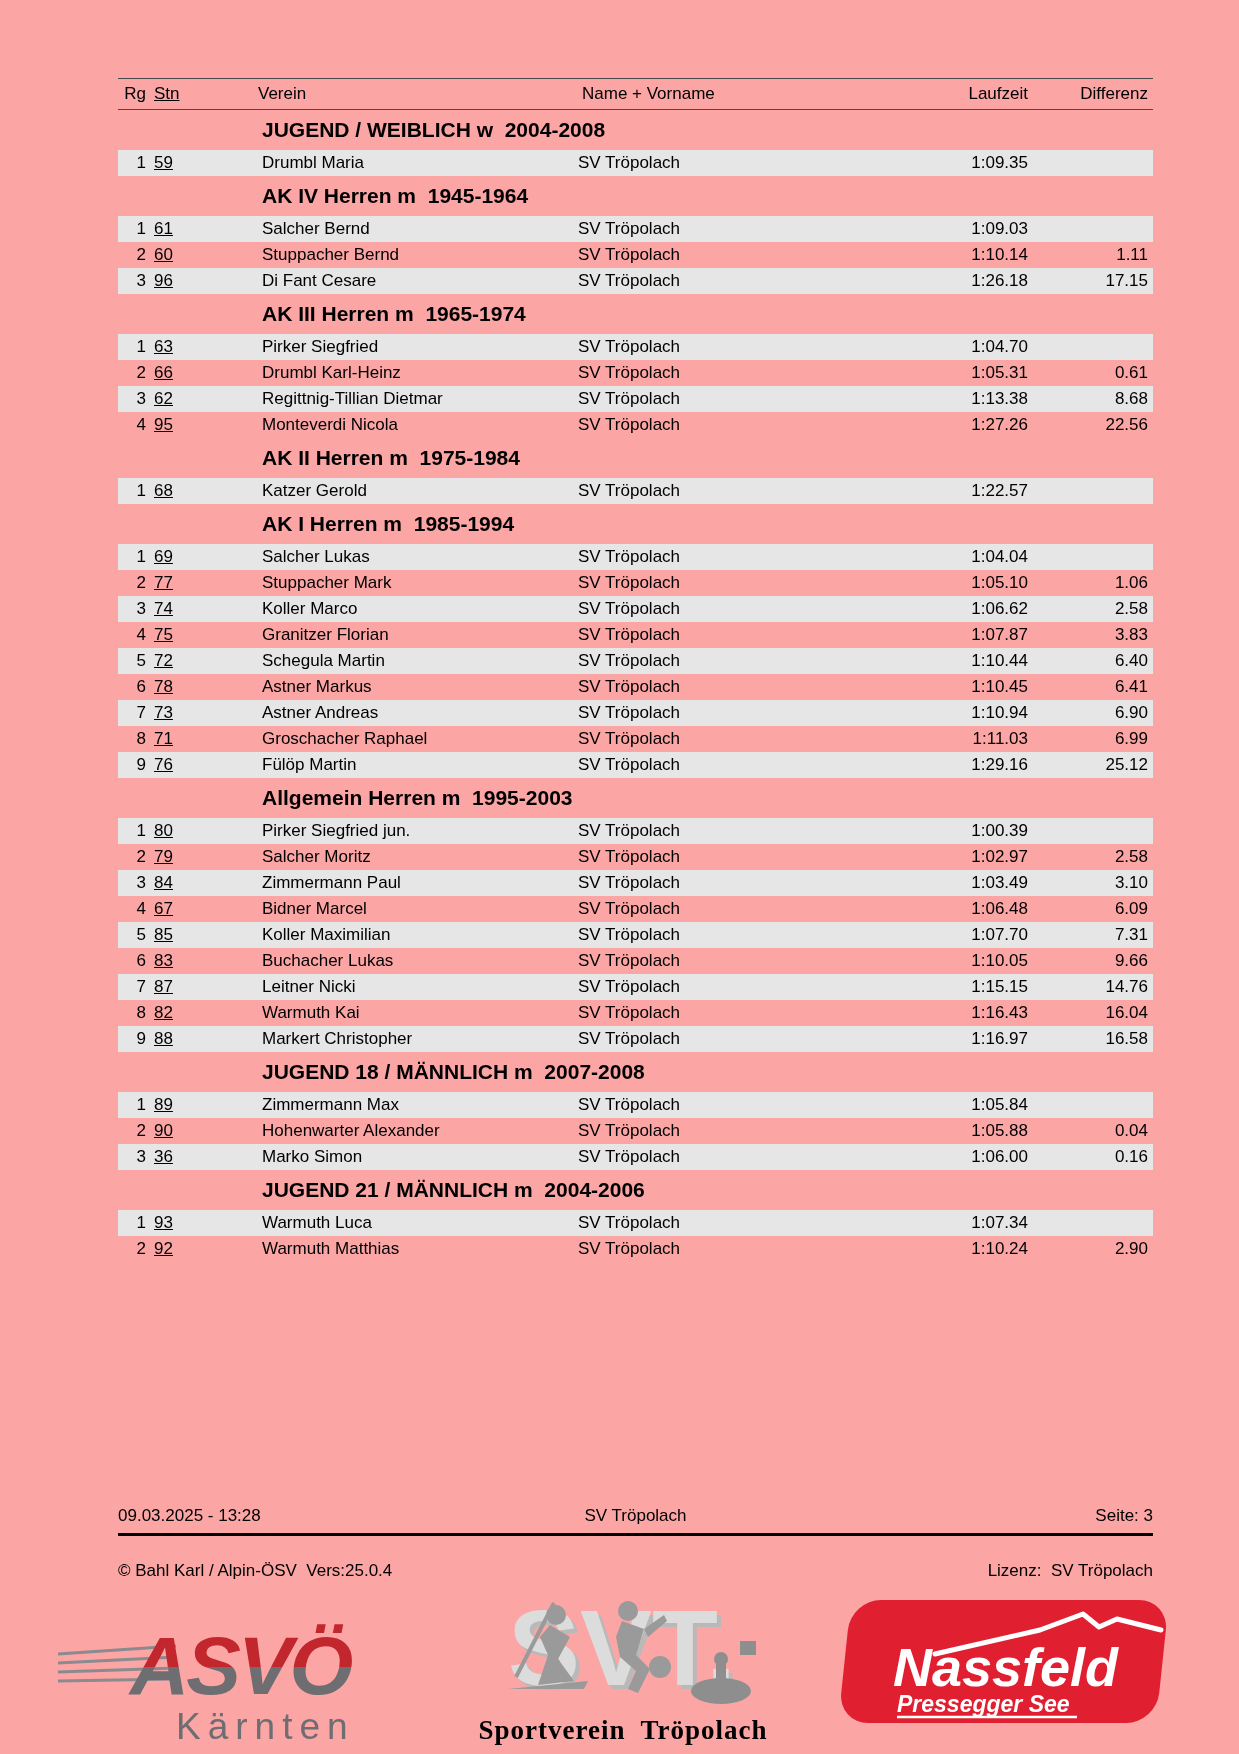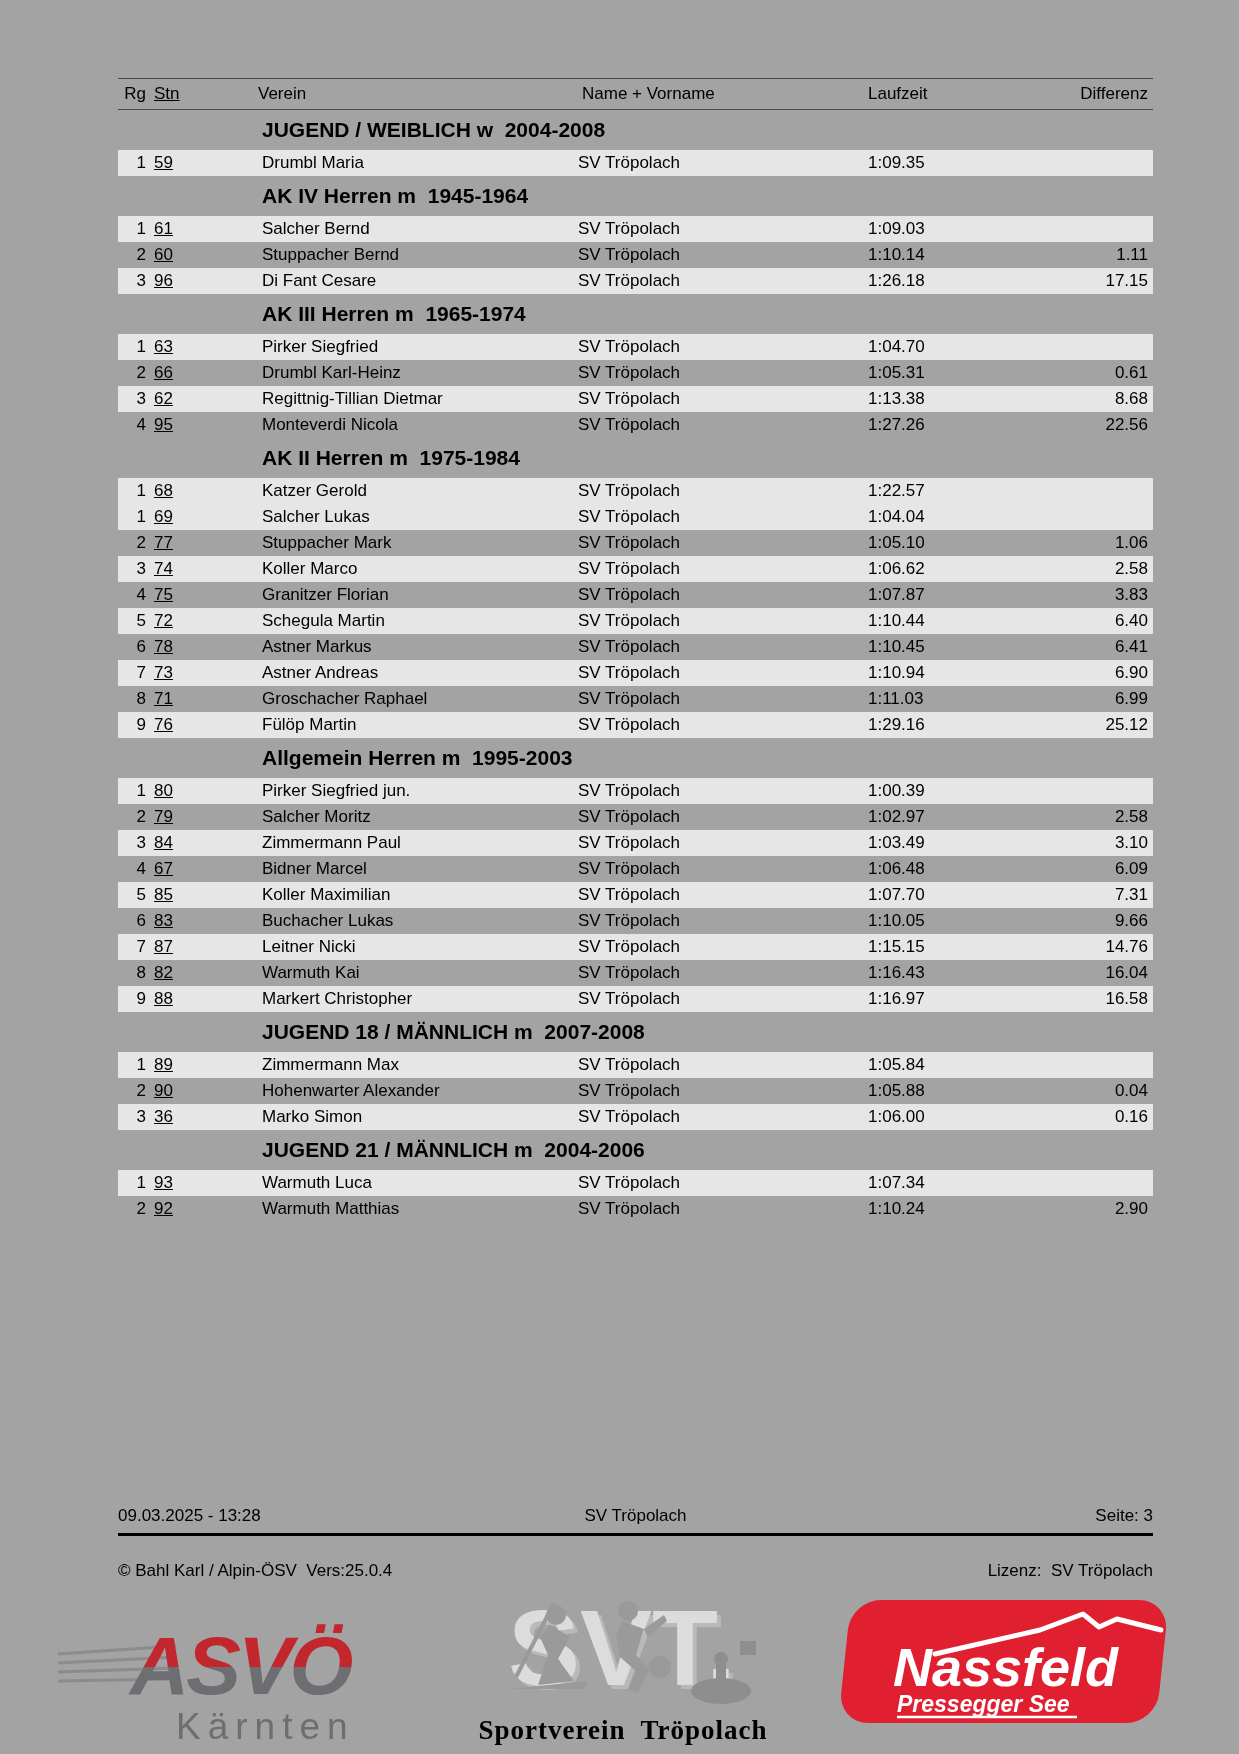--- a/index.html
+++ b/index.html
@@ -1,37 +1,37 @@
 <!DOCTYPE html>
 <html><head>
 <meta charset="utf-8">
 <style>
   html,body{margin:0;padding:0;background:#ffffff;}
   .sheet{
-    position:relative;width:1239px;height:1754px;background:#a3a3a3;overflow:hidden;
+    position:relative;width:1239px;height:1754px;background:#fca5a5;overflow:hidden;
     font-family:"Liberation Sans","DejaVu Sans",sans-serif;color:#000;
   }
   .results{position:absolute;left:118px;top:78px;width:1035px;}
   .grid-row{
     display:grid;
     grid-template-columns:36px 64px 320px 330px 160px 125px;
     align-items:center;
   }
   .table-header{
     height:30px;line-height:30px;font-size:17px;
     border-top:1px solid #4a4a4a;border-bottom:1px solid #4a4a4a;
   }
   .row{height:26px;line-height:26px;font-size:17px;}
   .row.shaded{background:#e6e6e6;}
   .cell{overflow:hidden;white-space:nowrap;}
   .c-rg{text-align:right;padding-right:8px;}
   .c-stn{text-align:left;padding-right:2px;text-decoration:underline;}
   .c-name{padding-left:44px;}
   .c-verein{padding-left:40px;}
-  .c-time{text-align:left;}
+  .c-time{text-align:right;}
   .c-diff{text-align:right;padding-right:5px;}
   .section-title{
     font-size:21px;font-weight:bold;line-height:26px;
     margin:7px 0;padding-left:144px;white-space:pre;
   }
   .footer{
     position:absolute;left:118px;top:1506px;width:1035px;font-size:17px;
   }
   .footer-line1{
     display:grid;grid-template-columns:1fr auto 1fr;align-items:baseline;
@@ -137,20 +137,21 @@
         </div>
         <div class="section-title">AK II Herren m  1975-1984</div>
         <div class="grid-row row shaded">
           <div class="cell c-rg">1</div>
           <div class="cell c-stn">68</div>
           <div class="cell c-name">Katzer Gerold</div>
           <div class="cell c-verein">SV Tröpolach</div>
           <div class="cell c-time">1:22.57</div>
           <div class="cell c-diff"></div>
         </div>
+        <div class="section-title">AK I Herren m  1985-1994</div>
         <div class="grid-row row shaded">
           <div class="cell c-rg">1</div>
           <div class="cell c-stn">69</div>
           <div class="cell c-name">Salcher Lukas</div>
           <div class="cell c-verein">SV Tröpolach</div>
           <div class="cell c-time">1:04.04</div>
           <div class="cell c-diff"></div>
         </div>
         <div class="grid-row row">
           <div class="cell c-rg">2</div>

